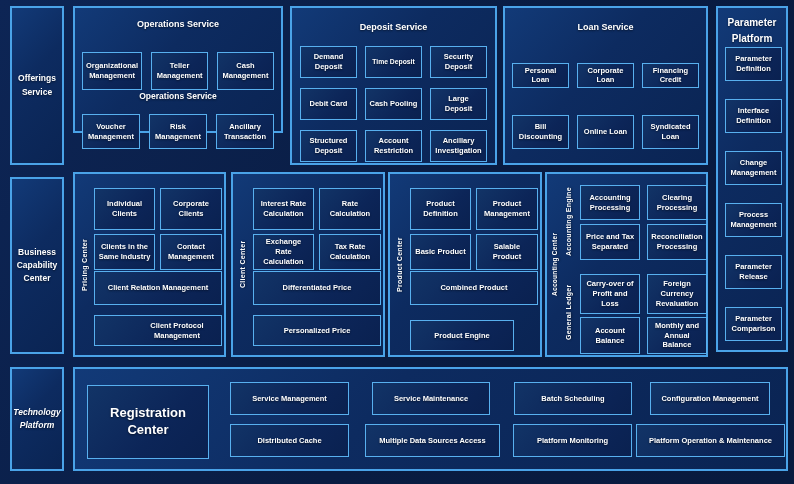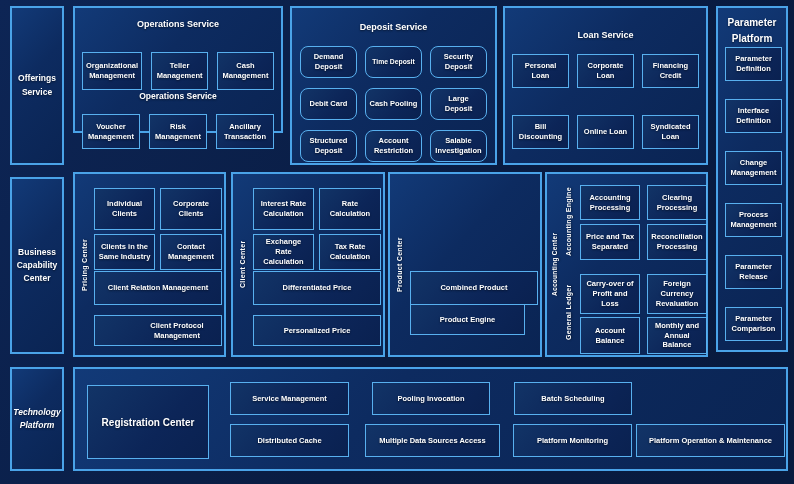--- a/index.html
+++ b/index.html
@@ -32,21 +32,21 @@
   }
   .vlabel{
     position:absolute;display:flex;align-items:center;justify-content:center;
     writing-mode:vertical-rl;transform:rotate(180deg);
     font-weight:700;font-size:7px;letter-spacing:.3px;white-space:nowrap;
     text-shadow:0 1px 2px rgba(0,0,0,.55);
   }
   .row{position:absolute;display:flex;justify-content:center;gap:9px;}
   .row .box{position:static;flex:1;}
   .grid3{position:absolute;display:grid;grid-template-columns:repeat(3,1fr);gap:10px 8px;}
-  .grid3 .box{position:static;border-radius:8px;}
+  .grid3 .box{position:static;}
   .grid2{position:absolute;display:grid;grid-template-columns:61px 62px;gap:4px 5px;}
   .grid2 .box{position:static;}
   .acc-grid{position:absolute;display:grid;grid-template-columns:60px 60px;column-gap:7px;}
   .acc-grid .box{position:static;}
   .pcol{position:absolute;left:7px;top:39px;display:flex;flex-direction:column;gap:18px;}
   .pcol .box{position:static;width:57px;height:34px;}
 </style>
 </head>
 <body>
 
@@ -79,27 +79,27 @@
   <div class="t" style="top:14px;">Deposit Service</div>
   <div class="grid3" style="left:8px;right:8px;top:38px;grid-auto-rows:32px;">
     <div class="box">Demand Deposit</div>
     <div class="box" style="font-size:6.8px;">Time Deposit</div>
     <div class="box">Security Deposit</div>
     <div class="box">Debit Card</div>
     <div class="box">Cash Pooling</div>
     <div class="box">Large Deposit</div>
     <div class="box">Structured Deposit</div>
     <div class="box">Account Restriction</div>
-    <div class="box">Salable Investigation</div>
+    <div class="box">Ancillary Investigation</div>
   </div>
 </div>
 
 <div class="panel" style="left:503px;top:6px;width:205px;height:159px;">
-  <div class="t" style="top:14px;margin-top:8px;">Loan Service</div>
-  <div class="row" style="left:7px;right:7px;top:46px;height:34px;gap:8px;">
+  <div class="t" style="top:14px;">Loan Service</div>
+  <div class="row" style="left:7px;right:7px;top:46px;height:34px;gap:8px;align-items:flex-end;">
     <div class="box">Personal Loan</div>
     <div class="box">Corporate Loan</div>
     <div class="box">Financing Credit</div>
   </div>
   <div class="row" style="left:7px;right:7px;top:107px;height:34px;gap:8px;">
     <div class="box">Bill Discounting</div>
     <div class="box">Online Loan</div>
     <div class="box">Syndicated Loan</div>
   </div>
 </div>
@@ -135,22 +135,28 @@
     <div class="box">Rate Calculation</div>
     <div class="box">Exchange Rate Calculation</div>
     <div class="box">Tax Rate Calculation</div>
   </div>
   <div class="box" style="left:20px;top:97px;width:128px;height:34px;">Differentiated Price</div>
   <div class="box" style="left:20px;top:141px;width:128px;height:31px;">Personalized Price</div>
 </div>
 
 <div class="panel" style="left:388px;top:172px;width:154px;height:185px;">
   <div class="vlabel" style="left:2px;top:0;bottom:0;width:14px;">Product Center</div>
+  <div class="grid2" style="left:20px;top:14px;grid-template-rows:42px 36px;">
+    <div class="box">Product Definition</div>
+    <div class="box">Product Management</div>
+    <div class="box">Basic Product</div>
+    <div class="box">Salable Product</div>
+  </div>
   <div class="box" style="left:20px;top:97px;width:128px;height:34px;">Combined Product</div>
-  <div class="box" style="left:20px;top:130px;width:115px;height:31px;">Product Engine</div>
+  <div class="box" style="left:20px;top:146px;width:104px;height:31px;">Product Engine</div>
 </div>
 
 <div class="panel" style="left:545px;top:172px;width:163px;height:185px;">
   <div class="vlabel" style="left:1px;top:0;bottom:0;width:12px;font-size:6.5px;">Accounting Center</div>
   <div class="vlabel" style="left:14px;top:6px;height:84px;width:14px;">Accounting Engine</div>
   <div class="acc-grid" style="left:33px;top:11px;grid-template-rows:35px 36px;row-gap:4px;">
     <div class="box">Accounting Processing</div>
     <div class="box">Clearing Processing</div>
     <div class="box">Price and Tax Separated</div>
     <div class="box">Reconciliation Processing</div>
@@ -158,23 +164,24 @@
   <div class="vlabel" style="left:14px;top:96px;height:84px;width:14px;">General Ledger</div>
   <div class="acc-grid" style="left:33px;top:100px;grid-template-rows:40px 37px;row-gap:3px;">
     <div class="box">Carry-over of Profit and Loss</div>
     <div class="box">Foreign Currency Revaluation</div>
     <div class="box">Account Balance</div>
     <div class="box">Monthly and Annual Balance</div>
   </div>
 </div>
 
 <div class="panel" style="left:73px;top:367px;width:715px;height:104px;">
-  <div class="box" style="left:12px;top:16px;width:122px;height:74px;font-size:10px;">Registration Center</div>
+  <div class="box" style="left:12px;top:16px;width:122px;height:74px;font-size:13px;">Registration Center</div>
 
   <div class="box" style="left:155px;top:13px;width:119px;height:33px;">Service Management</div>
-  <div class="box" style="left:297px;top:13px;width:118px;height:33px;">Pooling Invocation</div>
+  <div class="box" style="left:297px;top:13px;width:118px;height:33px;">Service Maintenance</div>
   <div class="box" style="left:439px;top:13px;width:118px;height:33px;">Batch Scheduling</div>
+  <div class="box" style="left:575px;top:13px;width:120px;height:33px;">Configuration Management</div>
 
   <div class="box" style="left:155px;top:55px;width:119px;height:33px;">Distributed Cache</div>
   <div class="box" style="left:290px;top:55px;width:135px;height:33px;">Multiple Data Sources Access</div>
   <div class="box" style="left:438px;top:55px;width:119px;height:33px;">Platform Monitoring</div>
   <div class="box" style="left:561px;top:55px;width:149px;height:33px;">Platform Operation &amp; Maintenance</div>
 </div>
 
 </body></html>

